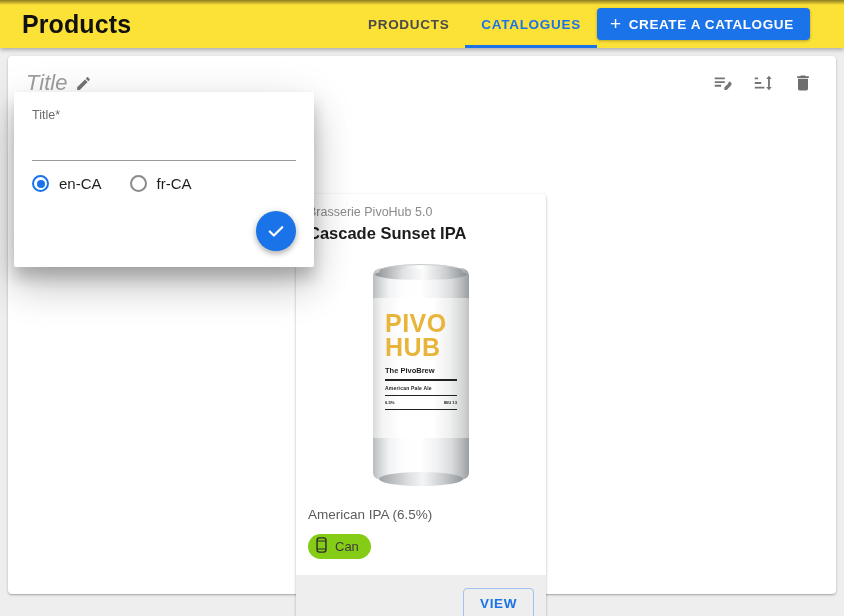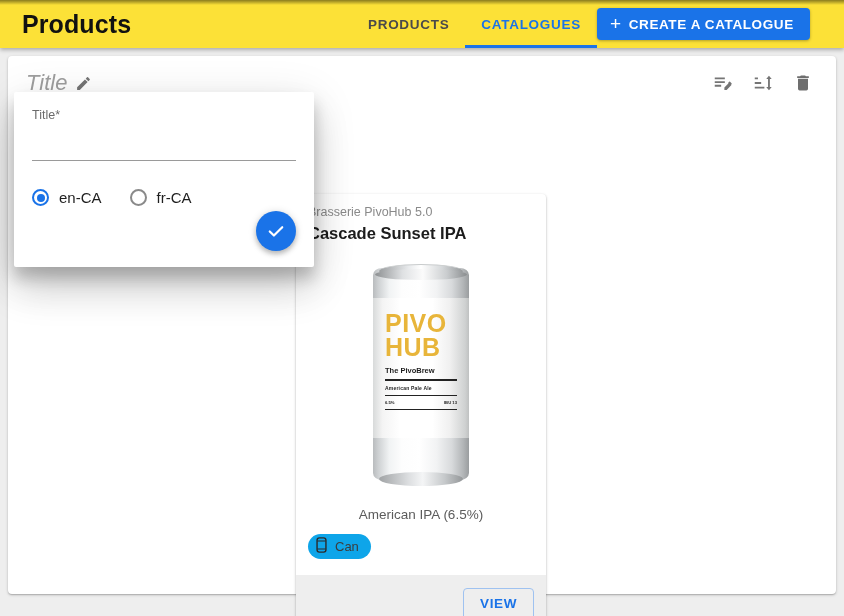--- a/index.html
+++ b/index.html
@@ -80,25 +80,25 @@
     position: absolute; left: 288px; top: 84px; width: 250px; height: 438px;
     background: #fff; border-radius: 4px;
     box-shadow: 0 1px 3px rgba(0,0,0,.22), 0 1px 2px rgba(0,0,0,.12);
     display: flex; flex-direction: column; overflow: hidden;
   }
   .pc-head { padding: 10px 12px 2px 12px; }
   .pc-brand { font-size: 12.5px; color: #8a8a8a; line-height: 1.35; }
   .pc-name { font-size: 16.5px; font-weight: 700; color: #1c1c1c; line-height: 1.3; margin-top: 2px; }
   .pc-img { height: 255px; position: relative; background: #fff; text-decoration: underline; }
   .pc-meta { padding: 6px 12px 10px 12px; }
-  .pc-style { font-size: 13.5px; color: #5c5c5c; text-align: center; }
+  .pc-style { font-size: 13.5px; color: #5c5c5c; }
   .chip {
     margin-top: 12px; display: inline-flex; align-items: center; gap: 8px;
     height: 25px; padding: 0 12px 0 8px; border-radius: 13px;
-    background: #0ea5e9; font-size: 13px; color: #3c3c3c;
+    background: #84cc16; font-size: 13px; color: #3c3c3c;
   }
   .pc-foot {
     margin-top: auto; height: 57px; background: #eeeeee;
     display: flex; align-items: center; justify-content: flex-end; padding-right: 12px;
   }
   .view-btn {
     height: 32px; padding: 0 16px; border-radius: 4px;
     background: transparent; border: 1px solid #9fc2f0; color: #1a73e8;
     font-size: 13.5px; font-weight: 600; letter-spacing: .6px;
     font-family: inherit; cursor: pointer;
@@ -154,21 +154,21 @@
     box-shadow: 0 11px 15px rgba(0,0,0,.20), 0 9px 46px rgba(0,0,0,.12), 0 24px 38px rgba(0,0,0,.14);
     z-index: 20; padding: 16px 18px 0 18px;
   }
   .dlg-label { font-size: 12.5px; color: #6b6b6b; }
   .dlg-input {
     display: block; width: 100%; height: 30px; margin-top: 9px;
     border: none; border-bottom: 1px solid #9a9a9a; background: transparent;
     font-size: 14px; color: #1c1c1c; font-family: inherit; outline: none; padding: 0;
   }
   .radio-row { display: flex; align-items: center; gap: 28px; margin-top: 14px; }
-  .radio-item { display: flex; align-items: center; gap: 10px; cursor: pointer; margin-top: 14px; }
+  .radio-item { display: flex; align-items: center; gap: 10px; cursor: pointer; }
   .radio {
     width: 17px; height: 17px; border-radius: 50%; border: 2px solid #8a8a8a;
     position: relative; flex: none;
   }
   .radio.checked { border-color: #1a73e8; }
   .radio.checked::after {
     content: ""; position: absolute; left: 50%; top: 50%; transform: translate(-50%,-50%);
     width: 8px; height: 8px; border-radius: 50%; background: #1a73e8;
   }
   .radio-label { font-size: 15px; color: #1f1f1f; }

